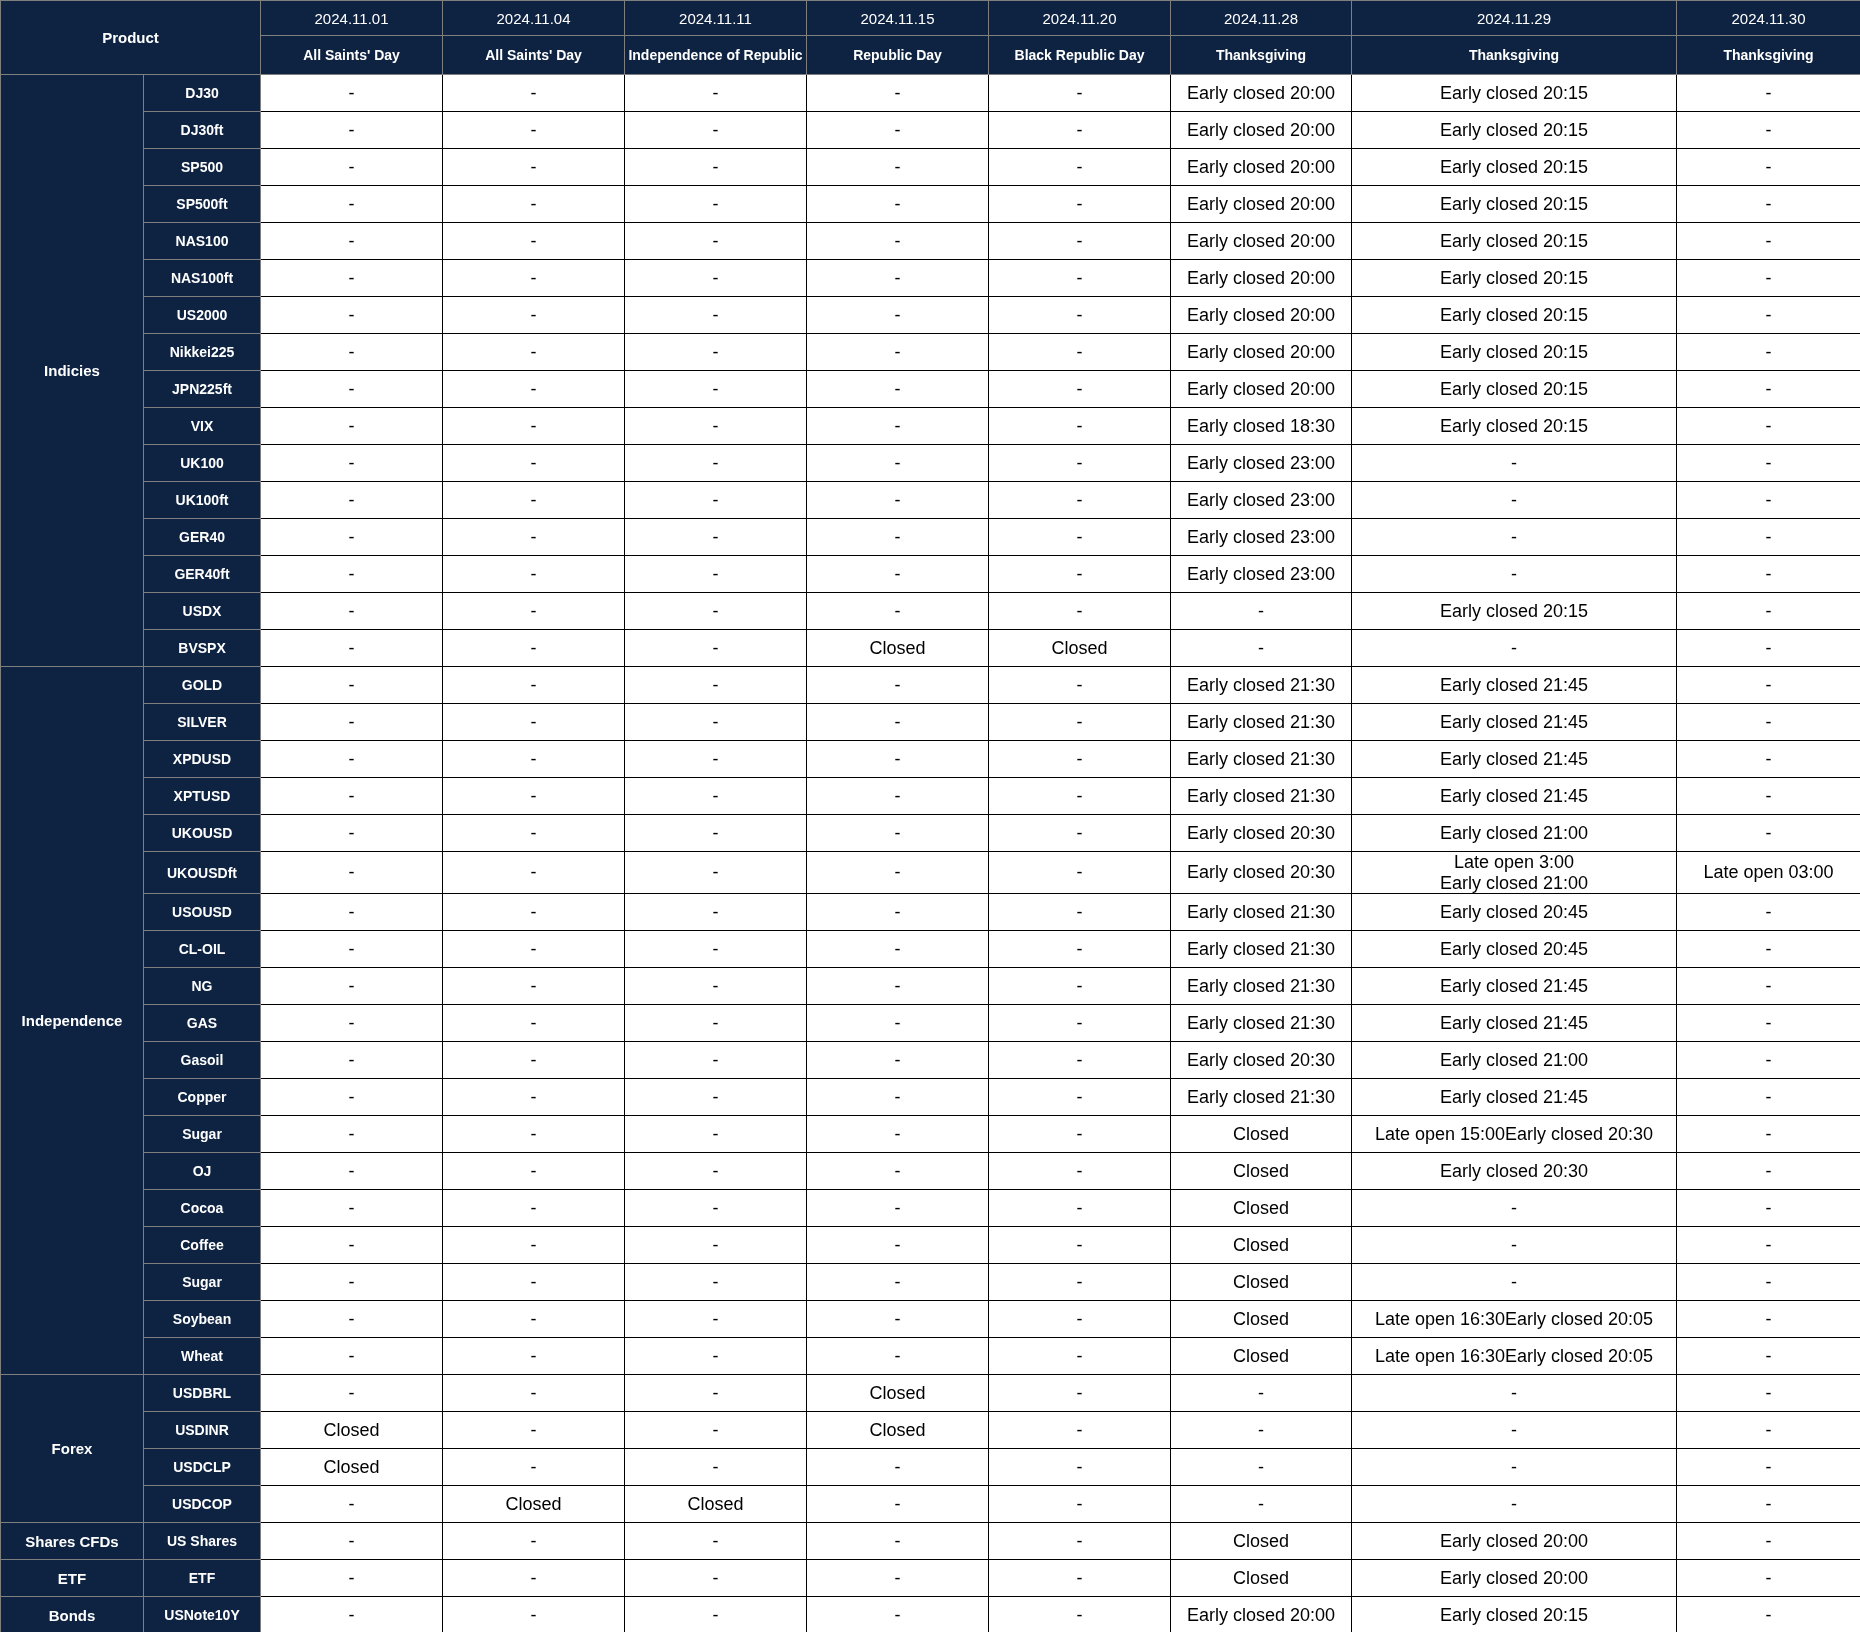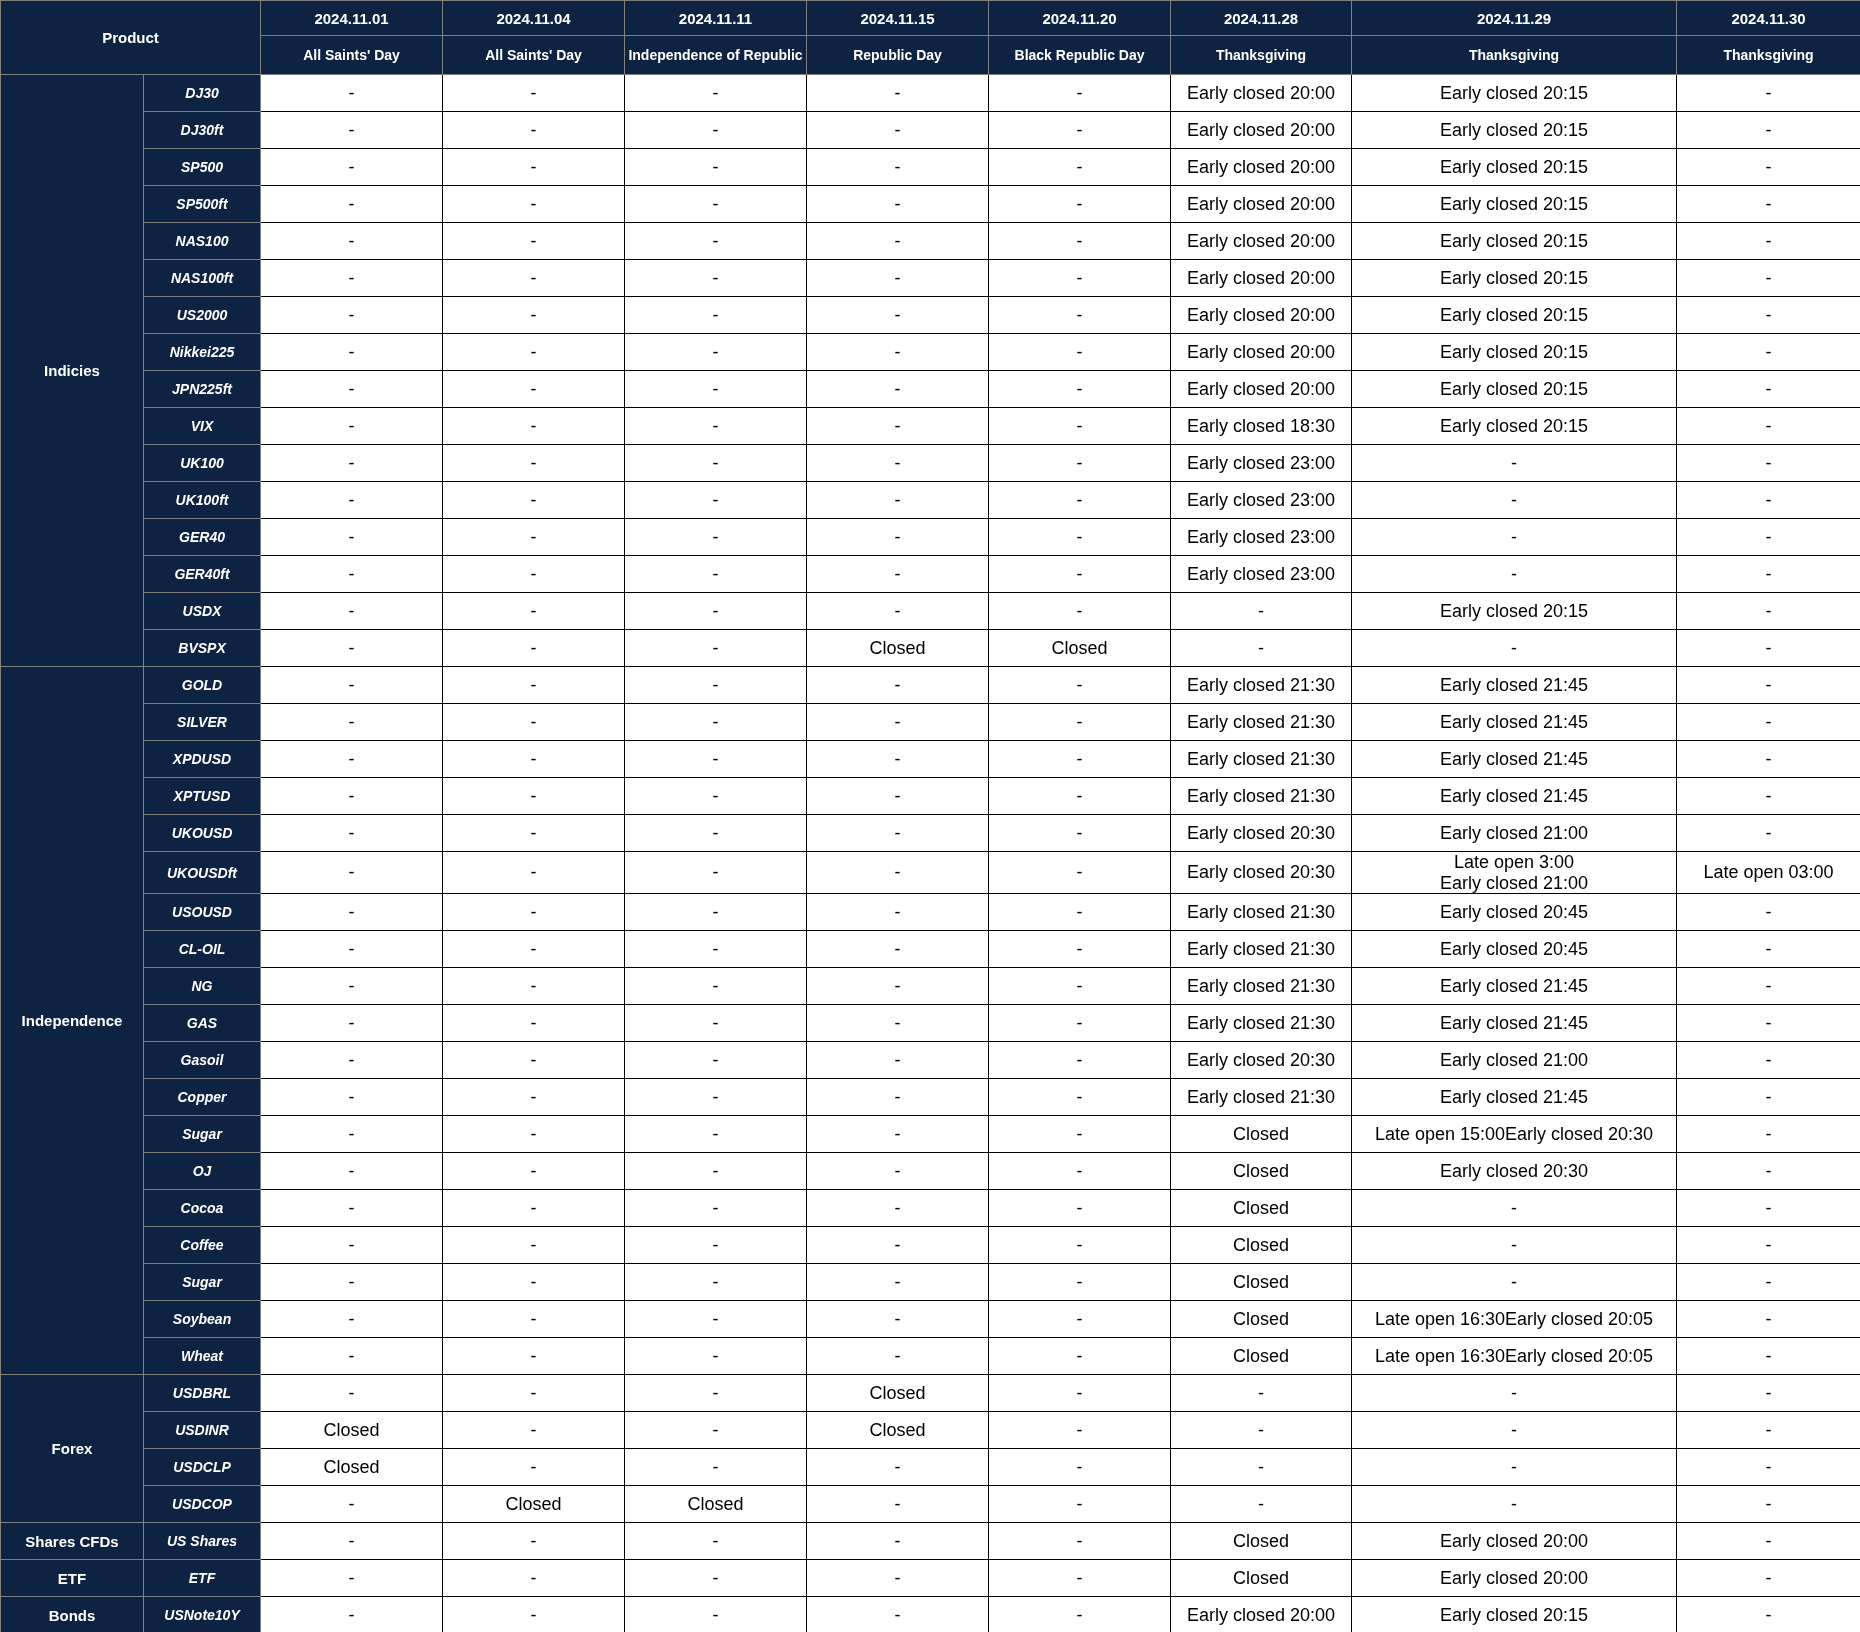--- a/index.html
+++ b/index.html
@@ -23,24 +23,24 @@
   .val {
     background: #ffffff;
     color: #000000;
     border: 1px solid #000000;
     font-size: 18px;
     font-weight: 400;
     white-space: pre-line;
     line-height: 1.15;
   }
   .product-h { font-size: 15px; font-weight: 700; margin-top: 40px; }
-  .date-c    { font-size: 15px; font-weight: 700; height: 34px; }
+  .date-c    { font-size: 15px; font-weight: 400; height: 34px; }
   .hol-c     { font-size: 14px; font-weight: 700; height: 38px; }
   .cat-c     { font-size: 15px; font-weight: 700; }
-  .prod-c    { font-size: 14px; font-weight: 700; font-style: italic; }
+  .prod-c    { font-size: 14px; font-weight: 700; }
   .sched tbody tr { height: 37px; }
 </style>
 </head>
 <body>
 
 <table class="sched">
   <colgroup>
     <col style="width:143px">
       <col style="width:117px">
     <col style="width:182px">

